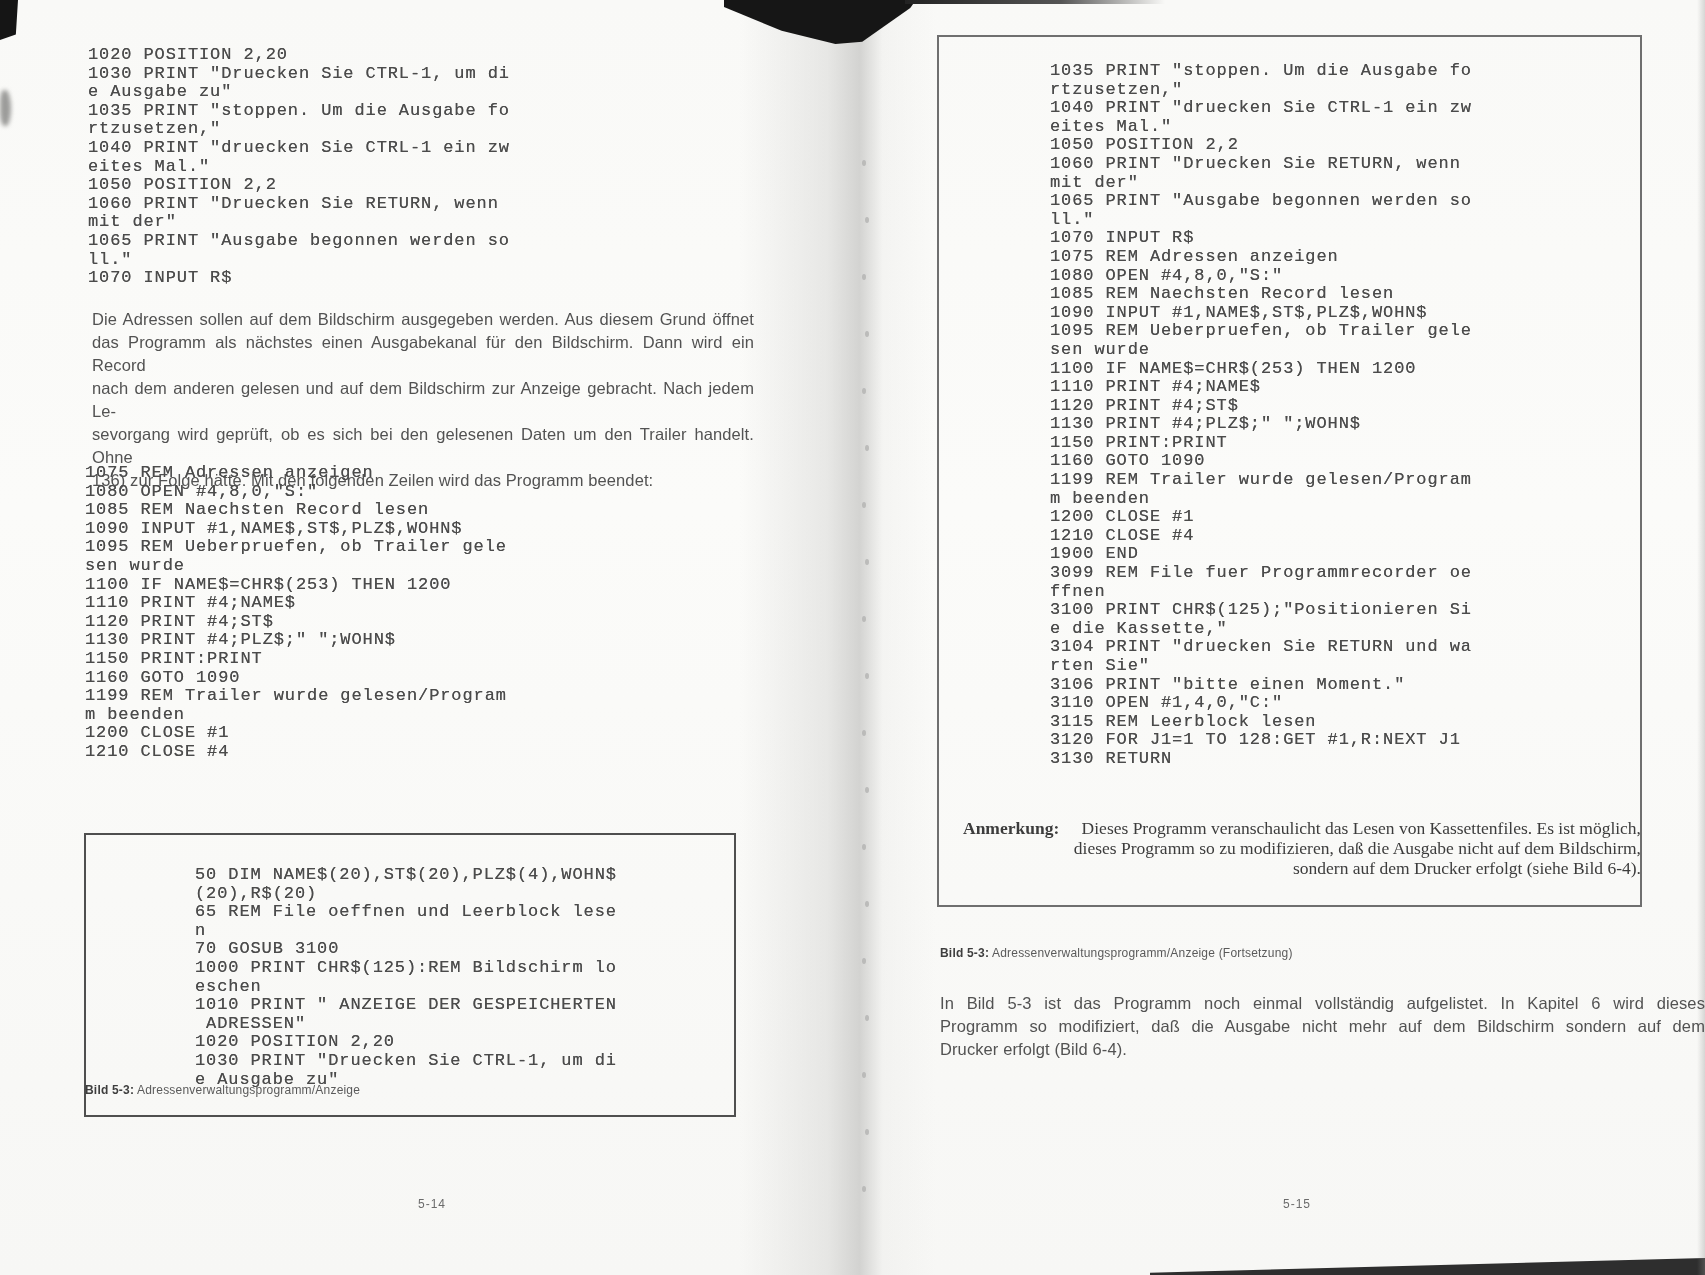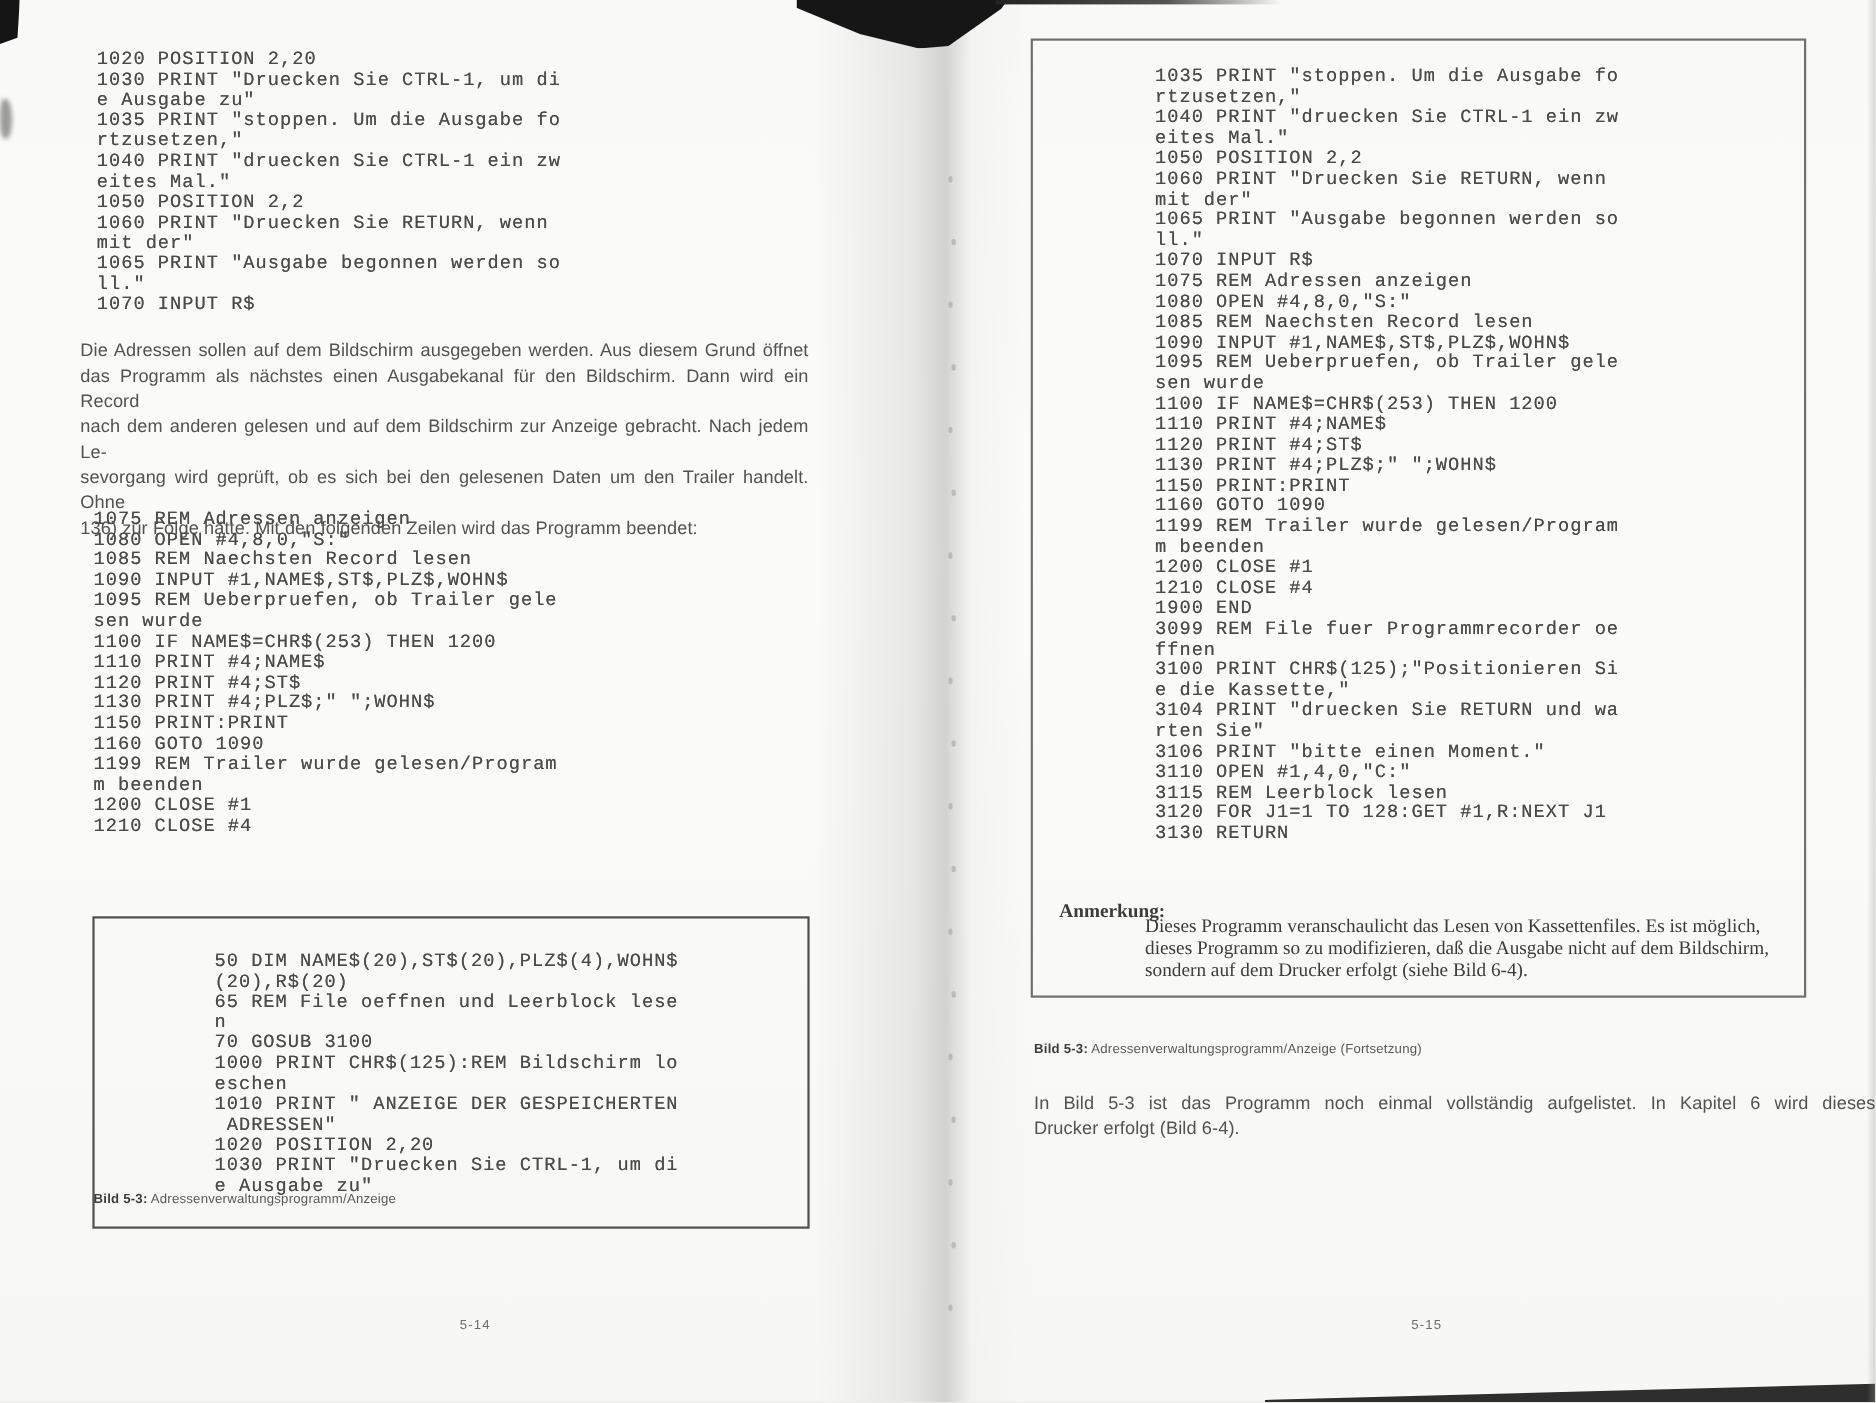--- a/index.html
+++ b/index.html
@@ -48,21 +48,21 @@
   .frame{position:absolute;background:transparent;}
   .frame.left{border:2px solid #4f4f4f;}
   .frame.right{border:2px solid #6f6f6f;}
   .caption{position:absolute;font-size:12px;color:#5a5a5a;letter-spacing:.2px;}
   .caption b{color:#3e3e3e;}
   .note{
     position:absolute;font-family:"Liberation Serif",serif;font-size:17.5px;
     line-height:20px;color:#3c3c3c;
   }
   .note .note-label{position:absolute;left:0;top:0;font-weight:bold;}
-  .note .note-body{position:absolute;left:78px;top:13px;width:600px;}
+  .note .note-body{position:absolute;left:78px;top:0;width:600px;text-align:right;}
   .pagenum{position:absolute;font-size:12px;color:#6b6b6b;letter-spacing:1px;}
 </style>
 </head>
 <body>
 
 <div id="canvas">
 
   <div class="gutter"></div>
   <div class="spine-top"></div>
   <div class="spine-top-line"></div>
@@ -87,21 +87,21 @@
       <div class="stitch" style="left: 865.421px; top: 901px;"></div>
       <div class="stitch" style="left: 862.421px; top: 958px;"></div>
       <div class="stitch" style="left: 865.421px; top: 1015px;"></div>
       <div class="stitch" style="left: 862.421px; top: 1072px;"></div>
       <div class="stitch" style="left: 865.421px; top: 1129px;"></div>
       <div class="stitch" style="left: 862.421px; top: 1186px;"></div>
     </div>
 
   <div class="code" style="left:88px;top:46px;"><div>1020 POSITION 2,20</div><div>1030 PRINT "Druecken Sie CTRL-1, um di</div><div>e Ausgabe zu"</div><div>1035 PRINT "stoppen. Um die Ausgabe fo</div><div>rtzusetzen,"</div><div>1040 PRINT "druecken Sie CTRL-1 ein zw</div><div>eites Mal."</div><div>1050 POSITION 2,2</div><div>1060 PRINT "Druecken Sie RETURN, wenn</div><div>mit der"</div><div>1065 PRINT "Ausgabe begonnen werden so</div><div>ll."</div><div>1070 INPUT R$</div></div>
 
-  <div class="body-text" style="left:73px;top:308px;width:662px;">
+  <div class="body-text" style="left:92px;top:308px;width:662px;">
       <div class="jline">Die Adressen sollen auf dem Bildschirm ausgegeben werden. Aus diesem Grund öffnet</div>
       <div class="jline">das Programm als nächstes einen Ausgabekanal für den Bildschirm. Dann wird ein Record</div>
       <div class="jline">nach dem anderen gelesen und auf dem Bildschirm zur Anzeige gebracht. Nach jedem Le-</div>
       <div class="jline">sevorgang wird geprüft, ob es sich bei den gelesenen Daten um den Trailer handelt. Ohne</div>
       <div class="lastline">136) zur Folge hätte. Mit den folgenden Zeilen wird das Programm beendet:</div>
     </div>
 
   <div class="code" style="left:85px;top:464px;"><div>1075 REM Adressen anzeigen</div><div>1080 OPEN #4,8,0,"S:"</div><div>1085 REM Naechsten Record lesen</div><div>1090 INPUT #1,NAME$,ST$,PLZ$,WOHN$</div><div>1095 REM Ueberpruefen, ob Trailer gele</div><div>sen wurde</div><div>1100 IF NAME$=CHR$(253) THEN 1200</div><div>1110 PRINT #4;NAME$</div><div>1120 PRINT #4;ST$</div><div>1130 PRINT #4;PLZ$;" ";WOHN$</div><div>1150 PRINT:PRINT</div><div>1160 GOTO 1090</div><div>1199 REM Trailer wurde gelesen/Program</div><div>m beenden</div><div>1200 CLOSE #1</div><div>1210 CLOSE #4</div></div>
 
   <div class="frame left" style="left:84px;top:833px;width:648px;height:280px;"></div>
@@ -118,18 +118,19 @@
 
   <div class="note" style="left:963px;top:818px;width:680px;">
     <span class="note-label">Anmerkung:</span>
     <span class="note-body">Dieses Programm veranschaulicht das Lesen von Kassettenfiles. Es ist möglich, dieses Programm so zu modifizieren, daß die Ausgabe nicht auf dem Bildschirm, sondern auf dem Drucker erfolgt (siehe Bild 6-4).</span>
   </div>
 
   <div class="caption" style="left:940px;top:946px;"><b>Bild 5-3:</b><span> Adressenverwaltungsprogramm/Anzeige (Fortsetzung)</span></div>
 
   <div class="body-text" style="left:940px;top:992px;width:765px;">
       <div class="jline">In Bild 5-3 ist das Programm noch einmal vollständig aufgelistet. In Kapitel 6 wird dieses</div>
+      <div class="jline">Programm so modifiziert, daß die Ausgabe nicht mehr auf dem Bildschirm sondern auf dem</div>
       <div class="lastline">Drucker erfolgt (Bild 6-4).</div>
     </div>
 
   <div class="pagenum" style="left:1283px;top:1197px;">5-15</div>
 
 </div>
 
 </body></html>

